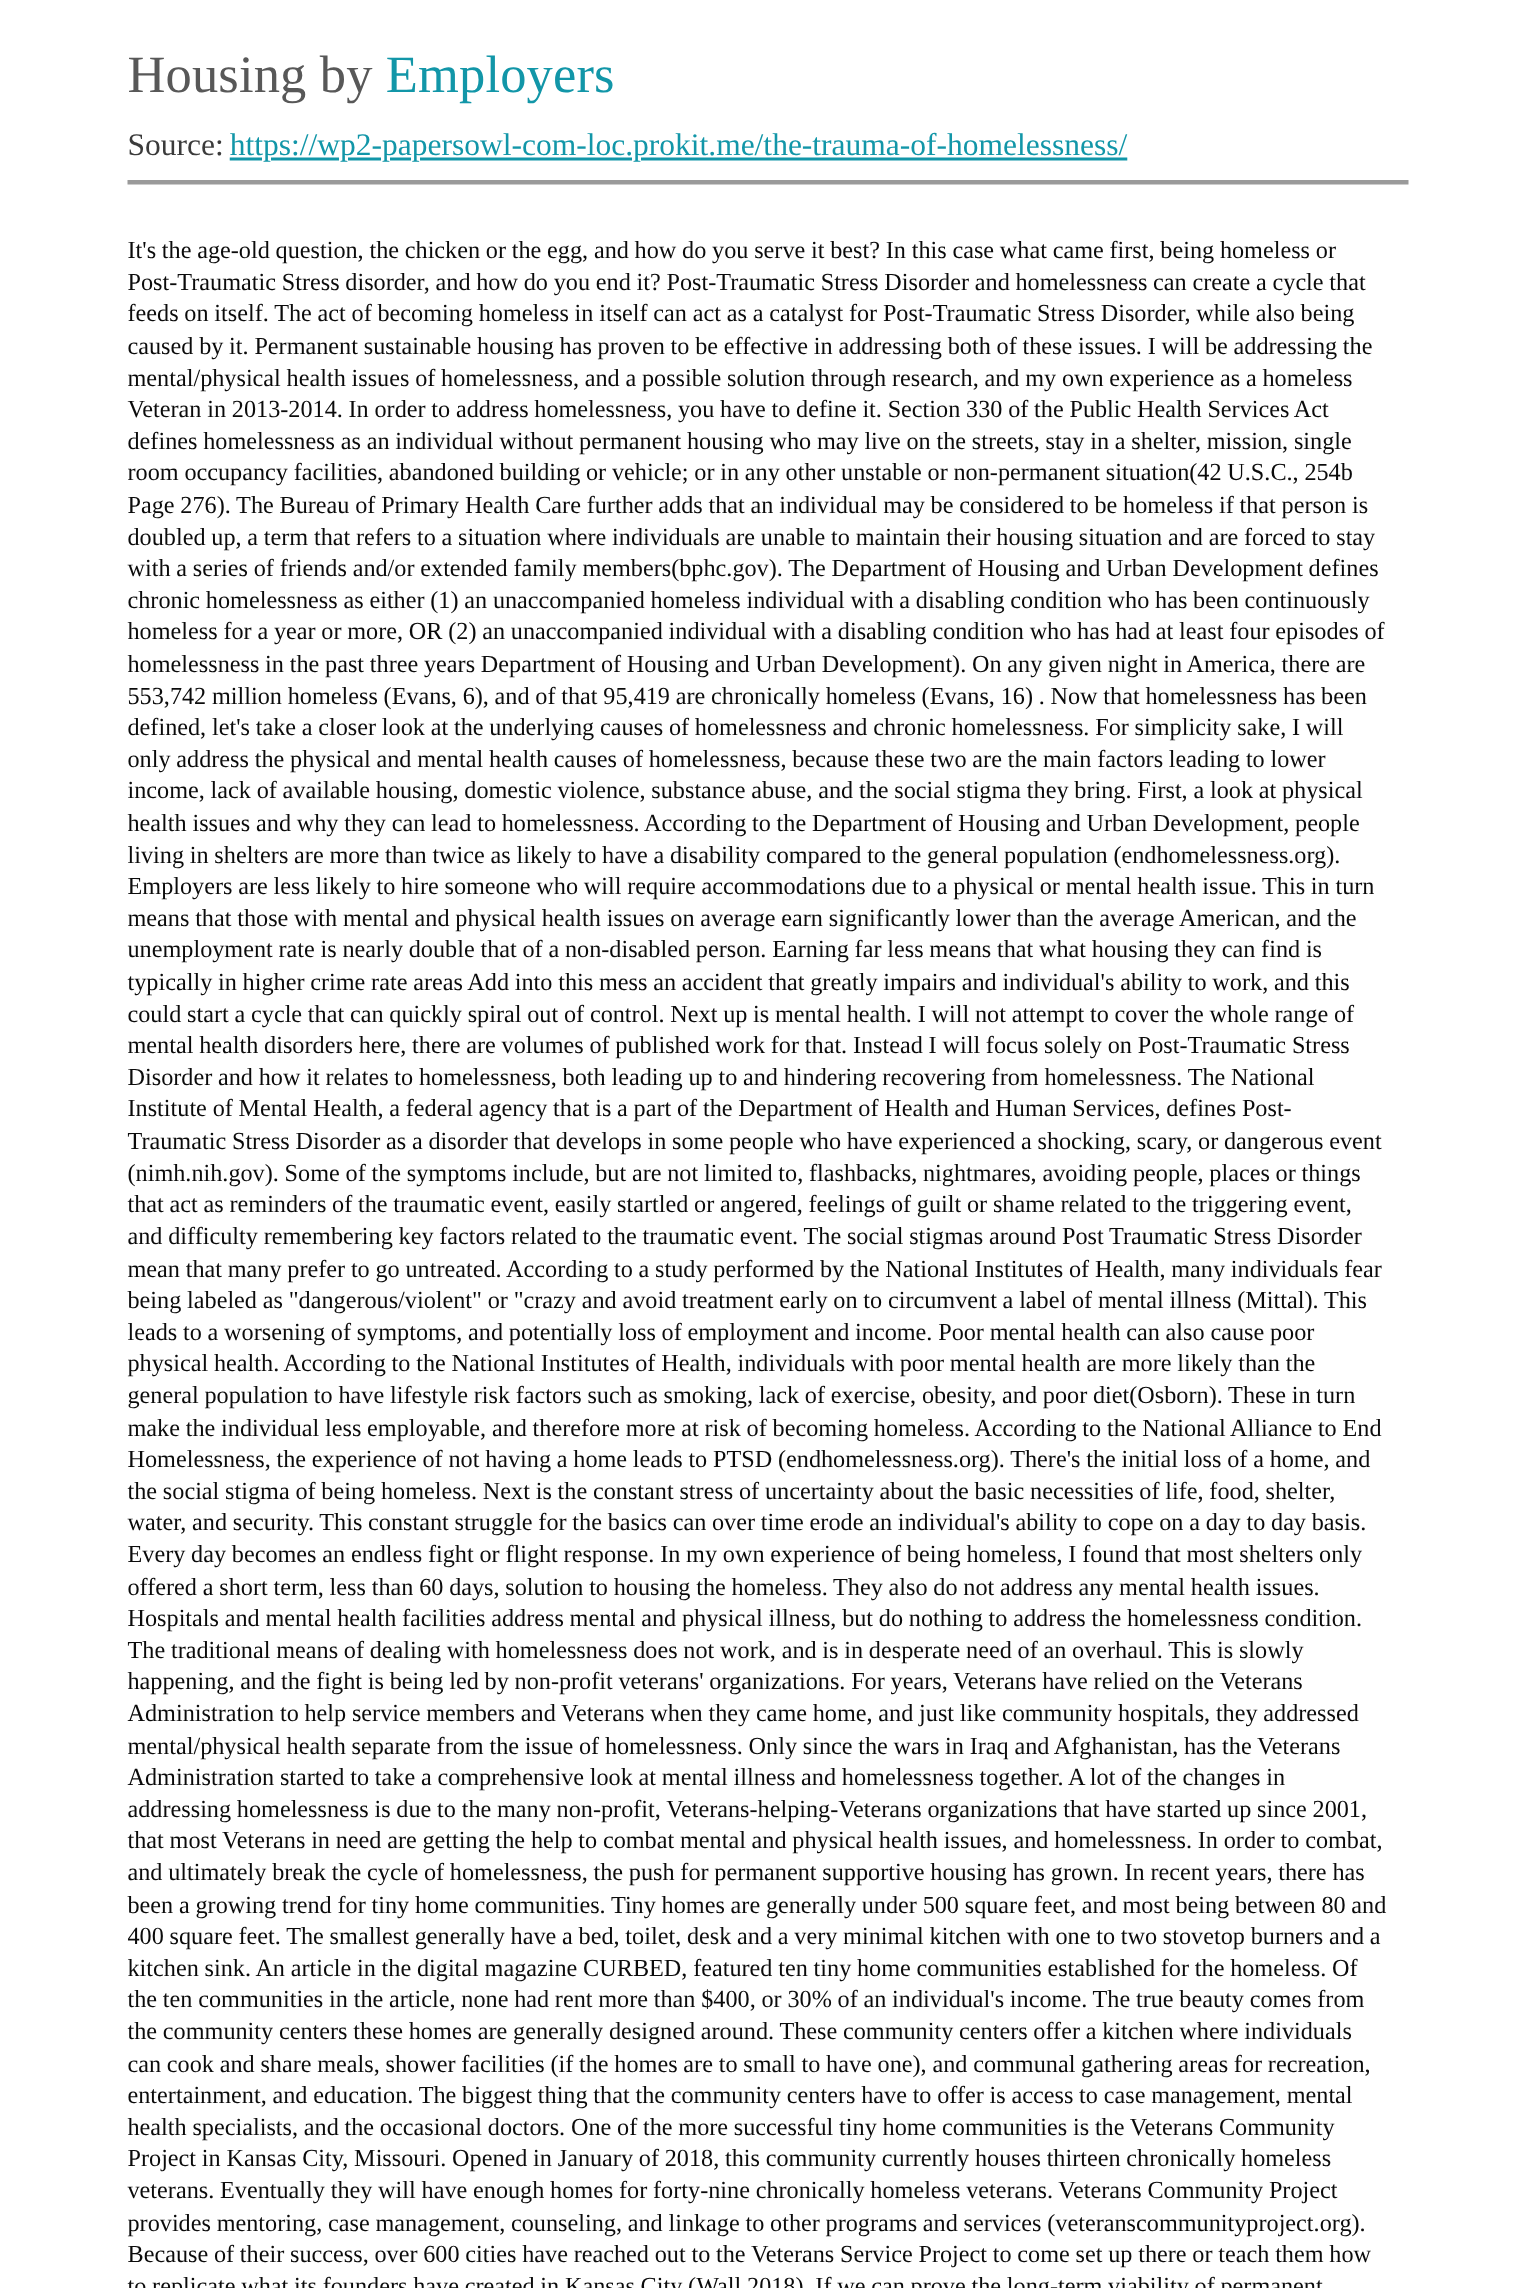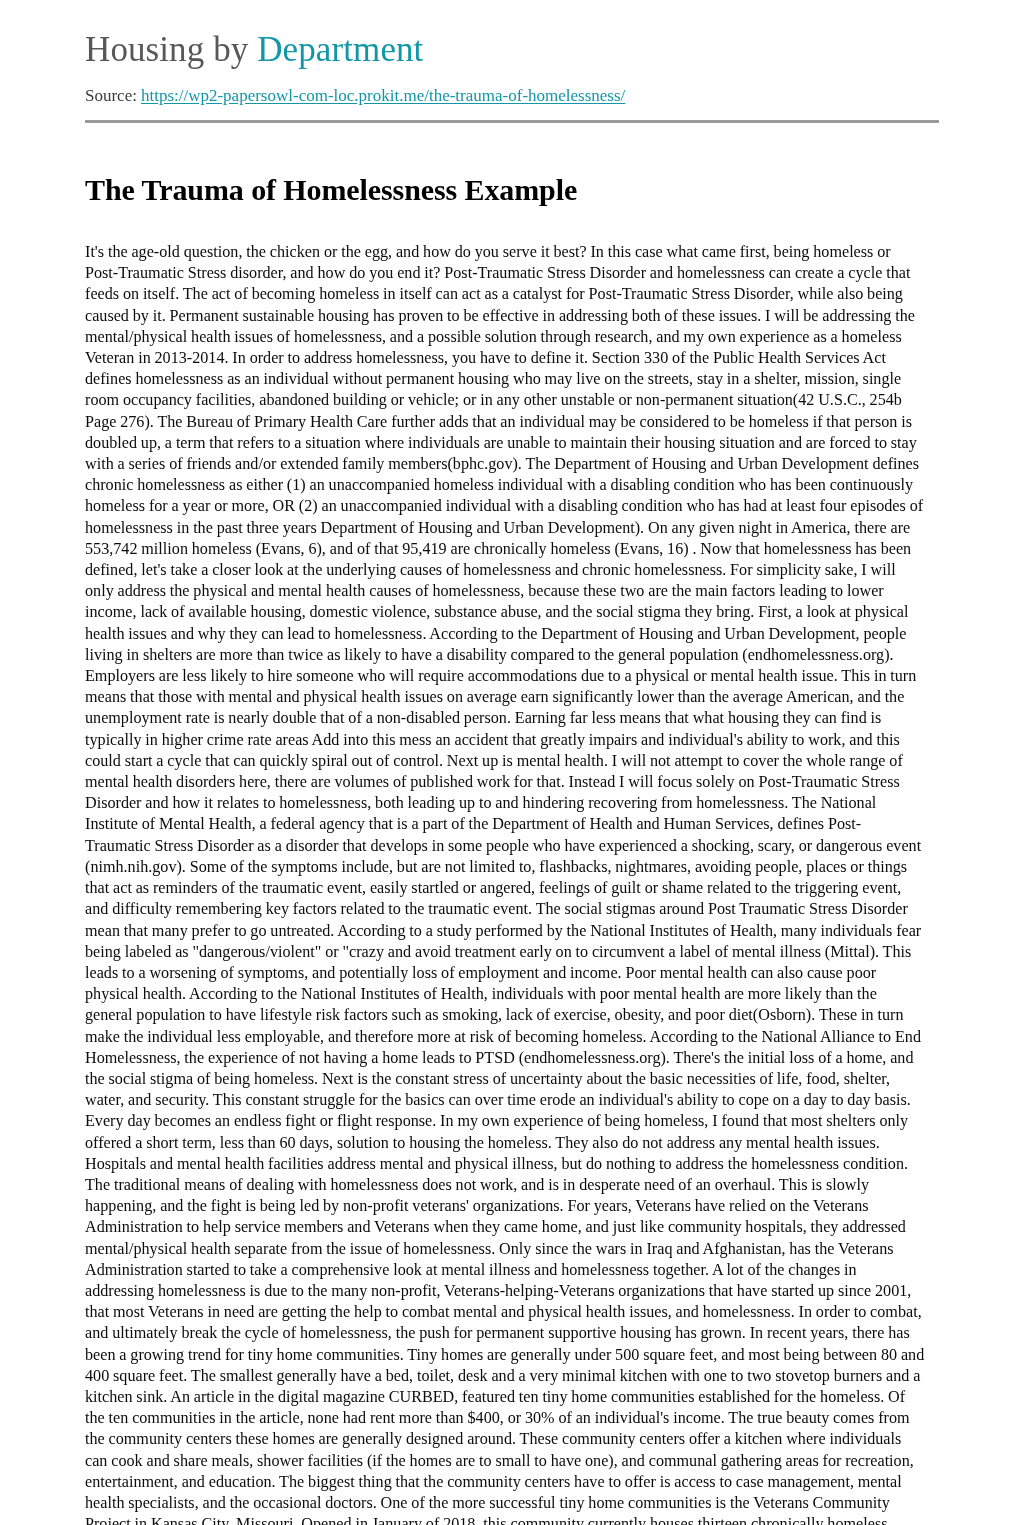--- a/index.html
+++ b/index.html
@@ -32,21 +32,21 @@
     font-weight: normal;
     letter-spacing: 0.1px;
     margin: 0;
     white-space: nowrap;
   }
   .brand-line .brand-name {
     color: #1296a8;
   }
   .source-line {
     margin: 13px 0 0 0;
-    font-size: 17px;
+    font-size: 21px;
     line-height: 22px;
     color: #3b3b3b;
     white-space: nowrap;
   }
   .source-label {
     color: #3b3b3b;
   }
   .source-url {
     color: #1296a8;
     text-decoration: underline;
@@ -87,24 +87,23 @@
     hyphens: none;
     word-spacing: -0.2px;
   }
 </style>
 </head>
 <body>
 
 <div class="page">
 
   <div class="header">
-    <div class="brand-line"><span>Housing by </span><span class="brand-name">Department</span></div>
+    <div class="brand-line"><span>Housing by </span><span class="brand-name">Employers</span></div>
     <div class="source-line"><span class="source-label">Source:</span><a class="source-url" href="#">https://wp2-papersowl-com-loc.prokit.me/the-trauma-of-homelessness/</a></div>
   </div>
 
   <div class="rule"></div>
 
   <div class="doc">
-    <h1 class="doc-title">The Trauma of Homelessness Example</h1>
     <p class="essay">It's the age-old question, the chicken or the egg, and how do you serve it best? In this case what came first, being homeless or Post-Traumatic Stress disorder, and how do you end it? Post-Traumatic Stress Disorder and homelessness can create a cycle that feeds on itself. The act of becoming homeless in itself can act as a catalyst for Post-Traumatic Stress Disorder, while also being caused by it. Permanent sustainable housing has proven to be effective in addressing both of these issues. I will be addressing the mental/physical health issues of homelessness, and a possible solution through research, and my own experience as a homeless Veteran in 2013-2014. In order to address homelessness, you have to define it. Section 330 of the Public Health Services Act defines homelessness as an individual without permanent housing who may live on the streets, stay in a shelter, mission, single room occupancy facilities, abandoned building or vehicle; or in any other unstable or non-permanent situation(42 U.S.C., 254b Page 276). The Bureau of Primary Health Care further adds that an individual may be considered to be homeless if that person is doubled up, a term that refers to a situation where individuals are unable to maintain their housing situation and are forced to stay with a series of friends and/or extended family members(bphc.gov). The Department of Housing and Urban Development defines chronic homelessness as either (1) an unaccompanied homeless individual with a disabling condition who has been continuously homeless for a year or more, OR (2) an unaccompanied individual with a disabling condition who has had at least four episodes of homelessness in the past three years Department of Housing and Urban Development). On any given night in America, there are 553,742 million homeless (Evans, 6), and of that 95,419 are chronically homeless (Evans, 16) . Now that homelessness has been defined, let's take a closer look at the underlying causes of homelessness and chronic homelessness. For simplicity sake, I will only address the physical and mental health causes of homelessness, because these two are the main factors leading to lower income, lack of available housing, domestic violence, substance abuse, and the social stigma they bring. First, a look at physical health issues and why they can lead to homelessness. According to the Department of Housing and Urban Development, people living in shelters are more than twice as likely to have a disability compared to the general population (endhomelessness.org). Employers are less likely to hire someone who will require accommodations due to a physical or mental health issue. This in turn means that those with mental and physical health issues on average earn significantly lower than the average American, and the unemployment rate is nearly double that of a non-disabled person. Earning far less means that what housing they can find is typically in higher crime rate areas Add into this mess an accident that greatly impairs and individual's ability to work, and this could start a cycle that can quickly spiral out of control. Next up is mental health. I will not attempt to cover the whole range of mental health disorders here, there are volumes of published work for that. Instead I will focus solely on Post-Traumatic Stress Disorder and how it relates to homelessness, both leading up to and hindering recovering from homelessness. The National Institute of Mental Health, a federal agency that is a part of the Department of Health and Human Services, defines Post-Traumatic Stress Disorder as a disorder that develops in some people who have experienced a shocking, scary, or dangerous event (nimh.nih.gov). Some of the symptoms include, but are not limited to, flashbacks, nightmares, avoiding people, places or things that act as reminders of the traumatic event, easily startled or angered, feelings of guilt or shame related to the triggering event, and difficulty remembering key factors related to the traumatic event. The social stigmas around Post Traumatic Stress Disorder mean that many prefer to go untreated. According to a study performed by the National Institutes of Health, many individuals fear being labeled as "dangerous/violent" or "crazy and avoid treatment early on to circumvent a label of mental illness (Mittal). This leads to a worsening of symptoms, and potentially loss of employment and income. Poor mental health can also cause poor physical health. According to the National Institutes of Health, individuals with poor mental health are more likely than the general population to have lifestyle risk factors such as smoking, lack of exercise, obesity, and poor diet(Osborn). These in turn make the individual less employable, and therefore more at risk of becoming homeless. According to the National Alliance to End Homelessness, the experience of not having a home leads to PTSD (endhomelessness.org). There's the initial loss of a home, and the social stigma of being homeless. Next is the constant stress of uncertainty about the basic necessities of life, food, shelter, water, and security. This constant struggle for the basics can over time erode an individual's ability to cope on a day to day basis. Every day becomes an endless fight or flight response. In my own experience of being homeless, I found that most shelters only offered a short term, less than 60 days, solution to housing the homeless. They also do not address any mental health issues. Hospitals and mental health facilities address mental and physical illness, but do nothing to address the homelessness condition. The traditional means of dealing with homelessness does not work, and is in desperate need of an overhaul. This is slowly happening, and the fight is being led by non-profit veterans' organizations. For years, Veterans have relied on the Veterans Administration to help service members and Veterans when they came home, and just like community hospitals, they addressed mental/physical health separate from the issue of homelessness. Only since the wars in Iraq and Afghanistan, has the Veterans Administration started to take a comprehensive look at mental illness and homelessness together. A lot of the changes in addressing homelessness is due to the many non-profit, Veterans-helping-Veterans organizations that have started up since 2001, that most Veterans in need are getting the help to combat mental and physical health issues, and homelessness. In order to combat, and ultimately break the cycle of homelessness, the push for permanent supportive housing has grown. In recent years, there has been a growing trend for tiny home communities. Tiny homes are generally under 500 square feet, and most being between 80 and 400 square feet. The smallest generally have a bed, toilet, desk and a very minimal kitchen with one to two stovetop burners and a kitchen sink. An article in the digital magazine CURBED, featured ten tiny home communities established for the homeless. Of the ten communities in the article, none had rent more than $400, or 30% of an individual's income. The true beauty comes from the community centers these homes are generally designed around. These community centers offer a kitchen where individuals can cook and share meals, shower facilities (if the homes are to small to have one), and communal gathering areas for recreation, entertainment, and education. The biggest thing that the community centers have to offer is access to case management, mental health specialists, and the occasional doctors. One of the more successful tiny home communities is the Veterans Community Project in Kansas City, Missouri. Opened in January of 2018, this community currently houses thirteen chronically homeless veterans. Eventually they will have enough homes for forty-nine chronically homeless veterans. Veterans Community Project provides mentoring, case management, counseling, and linkage to other programs and services (veteranscommunityproject.org). Because of their success, over 600 cities have reached out to the Veterans Service Project to come set up there or teach them how to replicate what its founders have created in Kansas City (Wall 2018). If we can prove the long-term viability of permanent sustainable housing, in tiny home communities, we can go beyond helping just Veterans in this manner. Imagine a gated tiny home community for domestic violence survivors, where a survivor and their children can be safe, have a sense of stability, and community support. visualize a tiny home community here runaway teens, or teens in foster care can learn the essential skills necessary to living in an adult world, and still attend school. In short, mental and physical illness leads to homelessness, and homelessness leads to physical and mental trauma. Building communities that address a long-term approach to combating homelessness works, and breaks that cycle. The number of permanent supportive housing communities is growing, and slowly the number of homeless in America is shrinking.</p>
   </div>
 
 </div>
 
 </body></html>

